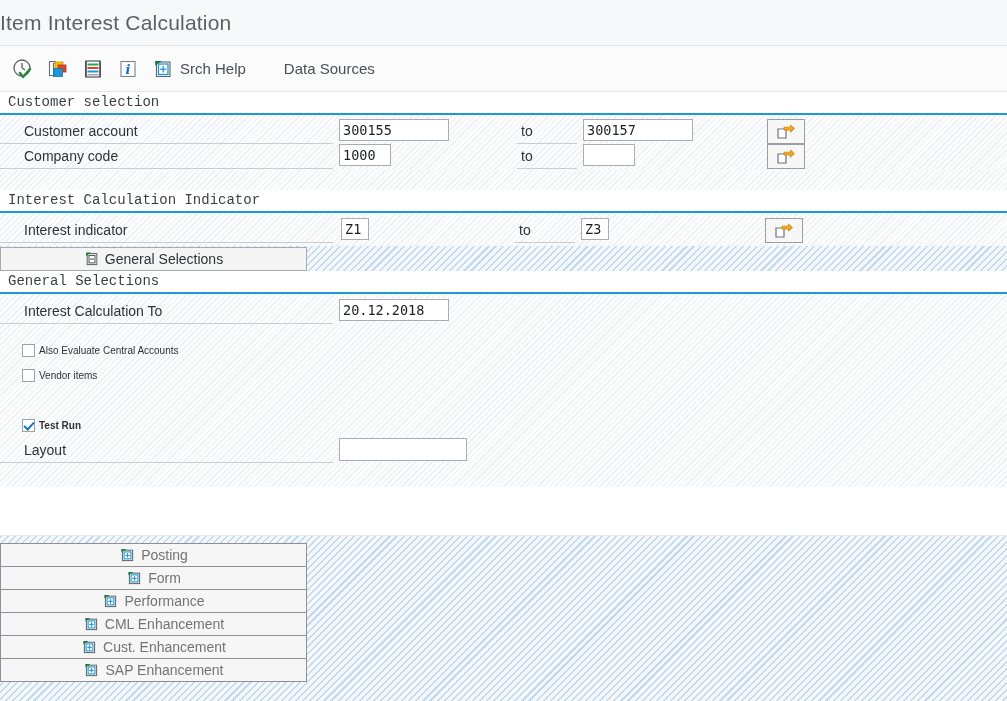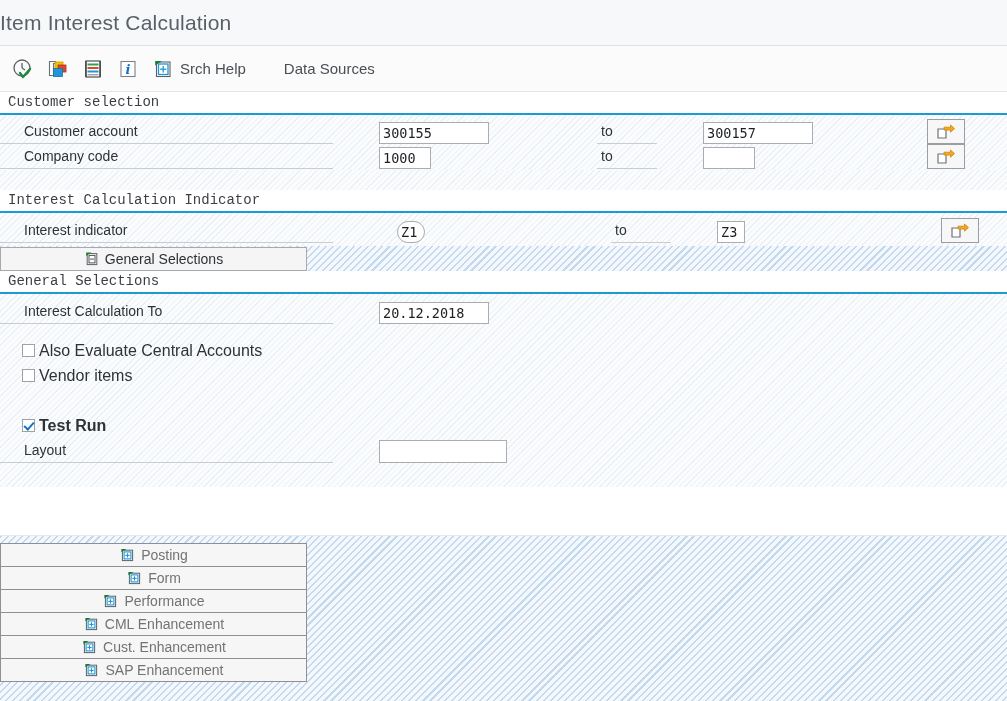--- a/index.html
+++ b/index.html
@@ -80,24 +80,23 @@
     padding: 2px 0 3px 8px;
     font-size: 14px;
     color: #3b3f45;
     border-bottom: 2px solid #1c9ad6;
     background: #ffffff;
     font-family: Liberation Mono, monospace;
   }
 
   .row {
     display: flex;
-    align-items: flex-end;
+    align-items: flex-start;
     height: 25px;
     position: relative;
-    gap: 40px;
   }
   .label-cell {
     position: relative;
     height: 25px;
     display: flex;
     align-items: center;
     padding-left: 24px;
     font-size: 14px;
     color: #2e3237;
     border-bottom: 1px solid #c9ccd0;
@@ -175,21 +174,21 @@
   }
   .cbox.checked::after {
     content: "";
     position: absolute;
     left: 3px; top: 0px;
     width: 4px; height: 8px;
     border: solid #1573c4;
     border-width: 0 2px 2px 0;
     transform: rotate(42deg);
   }
-  .cblabel { font-size: 16px; color: #2e3237; cursor: default; }
+  .cblabel { font-size: 10px; color: #2e3237; cursor: default; }
 
   
   #bottom-area {
     position: absolute;
     left: 0; right: 0; bottom: 0;
     height: 166px;
     border-top: 1px solid #e6eaee;
   }
   .big-btn {
     width: 307px;
@@ -332,21 +331,21 @@
 
 <div class="section-header">
   <span>Interest Calculation Indicator</span>
 </div>
 
 <div class="hatch-light" style="height:33px; position:relative;">
   <div class="row" style="position:absolute; left:0; top:5px; width:100%;">
     <div class="label-cell" style="width:333px;">
       <span>Interest indicator</span>
     </div>
-    <input class="sapfld" style="width: 28px; margin-left: 24px; border-radius: 11px;" value="Z1">
+    <input class="sapfld" style="width: 28px; margin-left: 8px;" value="Z1">
     <div class="to-cell" style="width:60px; margin-left:146px; padding-left:4px;">
       <span>to</span>
     </div>
     <input class="sapfld" style="width: 28px; margin-left: 6px;" value="Z3">
     <div class="multi-btn" style="margin-left:156px;">
       <span class="ico">
         <svg width="20" height="20" viewBox="0 0 20 20">
           <path d="M3 7 h7 v9 h-8 v-9 z" fill="#ffffff" stroke="#6f7378" stroke-width="1.2"></path>
           <path d="M8 5.2 h6.5 v-2.2 l4 3.6 l-4 3.6 v-2.2 h-6.5 z" fill="#f5a623" stroke="#d08e12" stroke-width="0.9" stroke-linejoin="round"></path>
         </svg>

